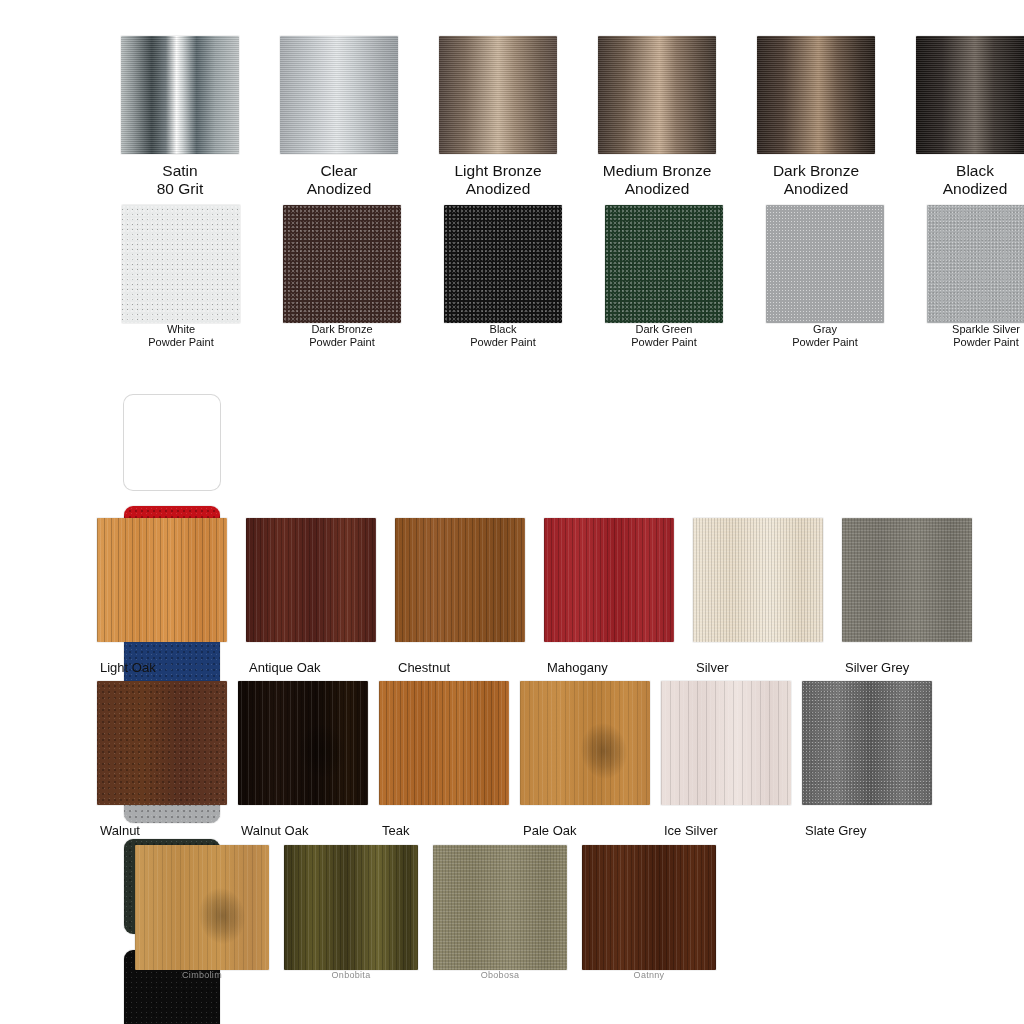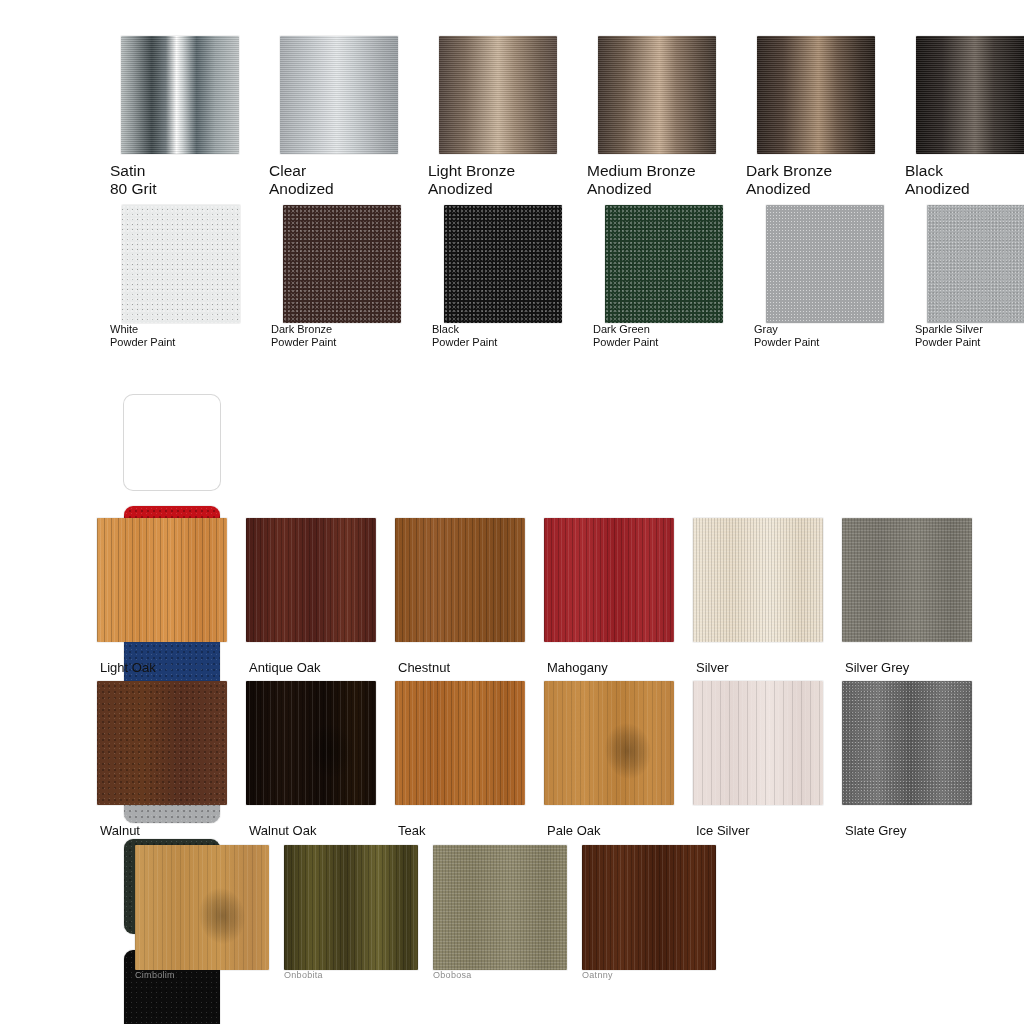--- a/index.html
+++ b/index.html
@@ -14,21 +14,21 @@
   #board{position:relative;width:1024px;height:1024px;}
 
   
   .row{position:absolute;display:flex;}
   .cell{display:flex;flex-direction:column;align-items:center;}
   .chip{
     position:relative;overflow:hidden;
     box-shadow:0 0 0 1px rgba(0,0,0,.06);
   }
   .caption{
-    text-align:left;
+    text-align:center;
     color:#121212;
     line-height:1.18;
     white-space:pre-line;
     font-weight:400;
   }
 
   
   #row-anodized{left:110px;top:36px;gap:19px;}
   #row-anodized .chip{width:118px;height:118px;border-radius:1px;}
   #row-anodized .caption{font-size:15.5px;margin-top:8px;width:140px;}
@@ -74,21 +74,21 @@
     font-family:"DejaVu Sans",sans-serif;
     font-weight:700;font-size:19px;letter-spacing:.5px;
     color:#141414;
     text-shadow:0 1px 0 rgba(255,255,255,.25);
   }
 
   
   .woodrow .chip{width:130px;height:124px;border-radius:1px;}
   .woodrow .caption{font-size:13px;margin-top:18px;width:138px;text-align:left;padding-left:3px;}
   #row-wood-a{left:97px;top:518px;gap:8px;}
-  #row-wood-b{left:97px;top:681px;gap:8px;}
+  #row-wood-b{left:97px;top:681px;gap:0;}
   .woodrow .cell{align-items:flex-start;}
 
   
   #row-wood-c{left:135px;top:845px;gap:15px;}
   #row-wood-c .chip{width:134px;height:125px;border-radius:1px;}
   #row-wood-c .caption{
     font-size:9px;margin-top:0;width:134px;
     color:#8d8d8d;letter-spacing:.3px;
     filter:blur(.35px);
   }

